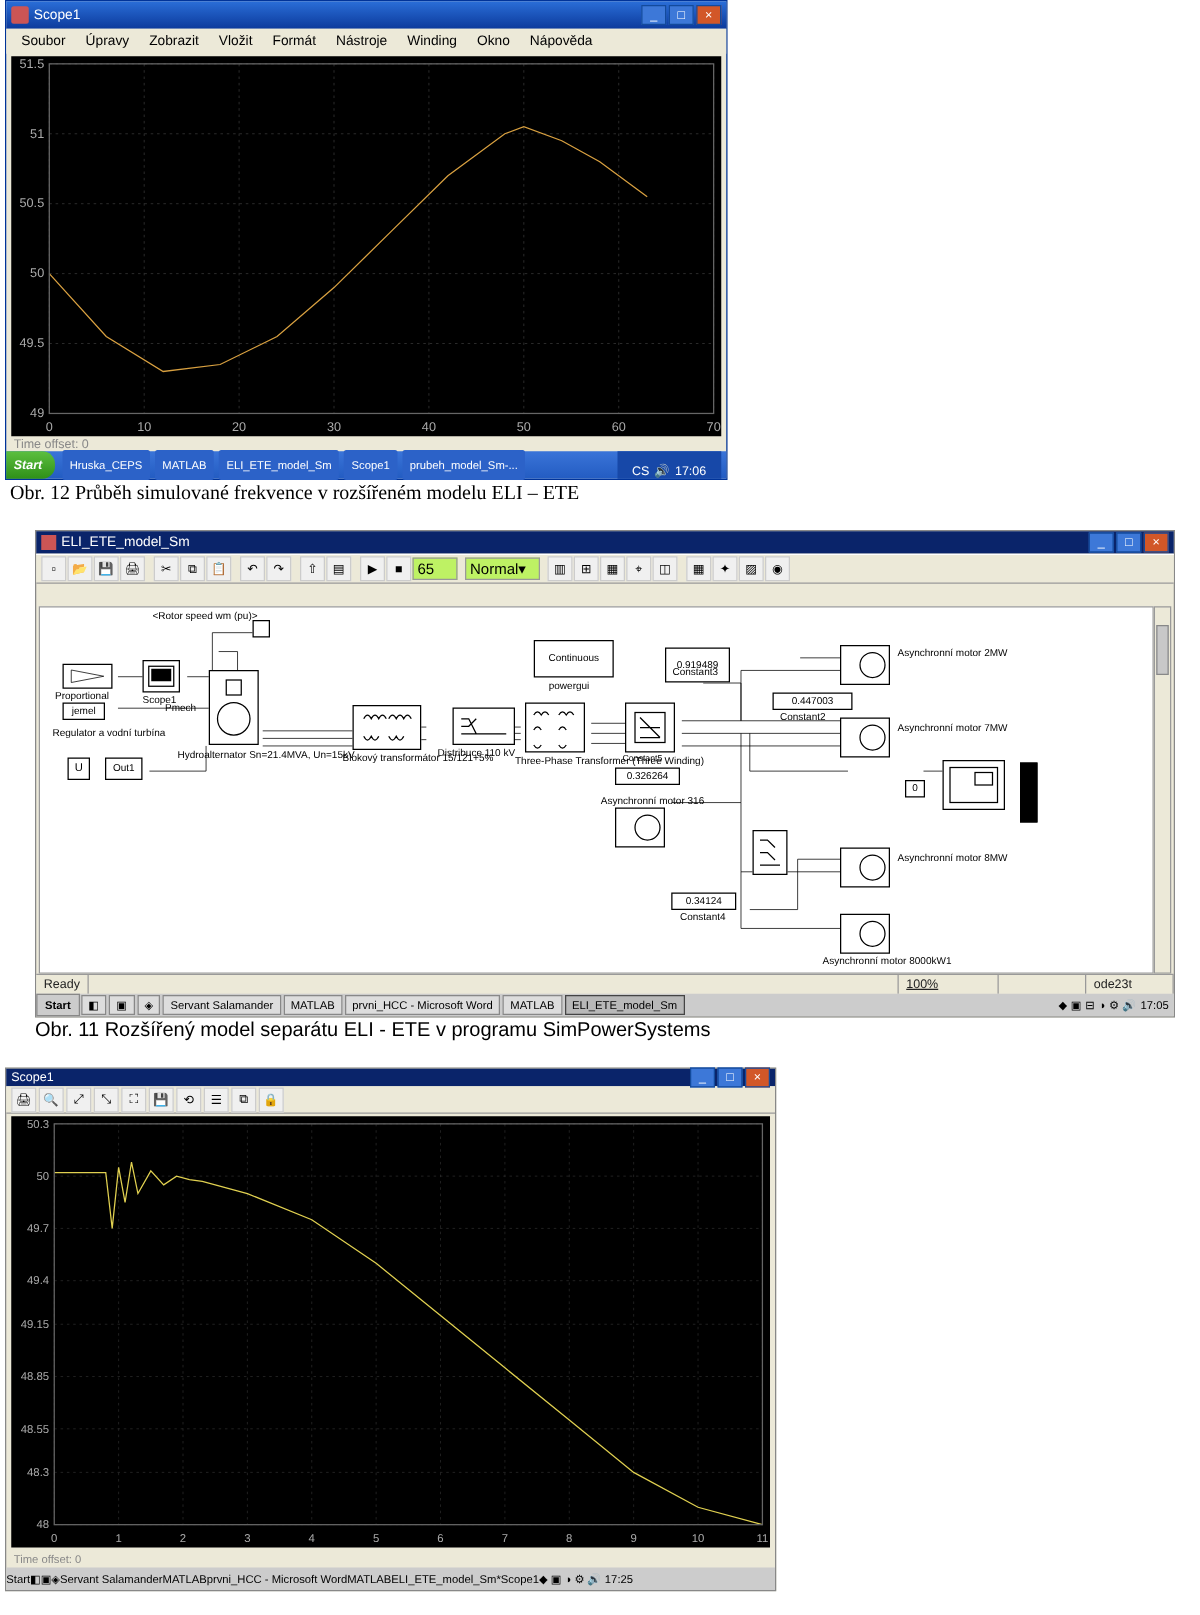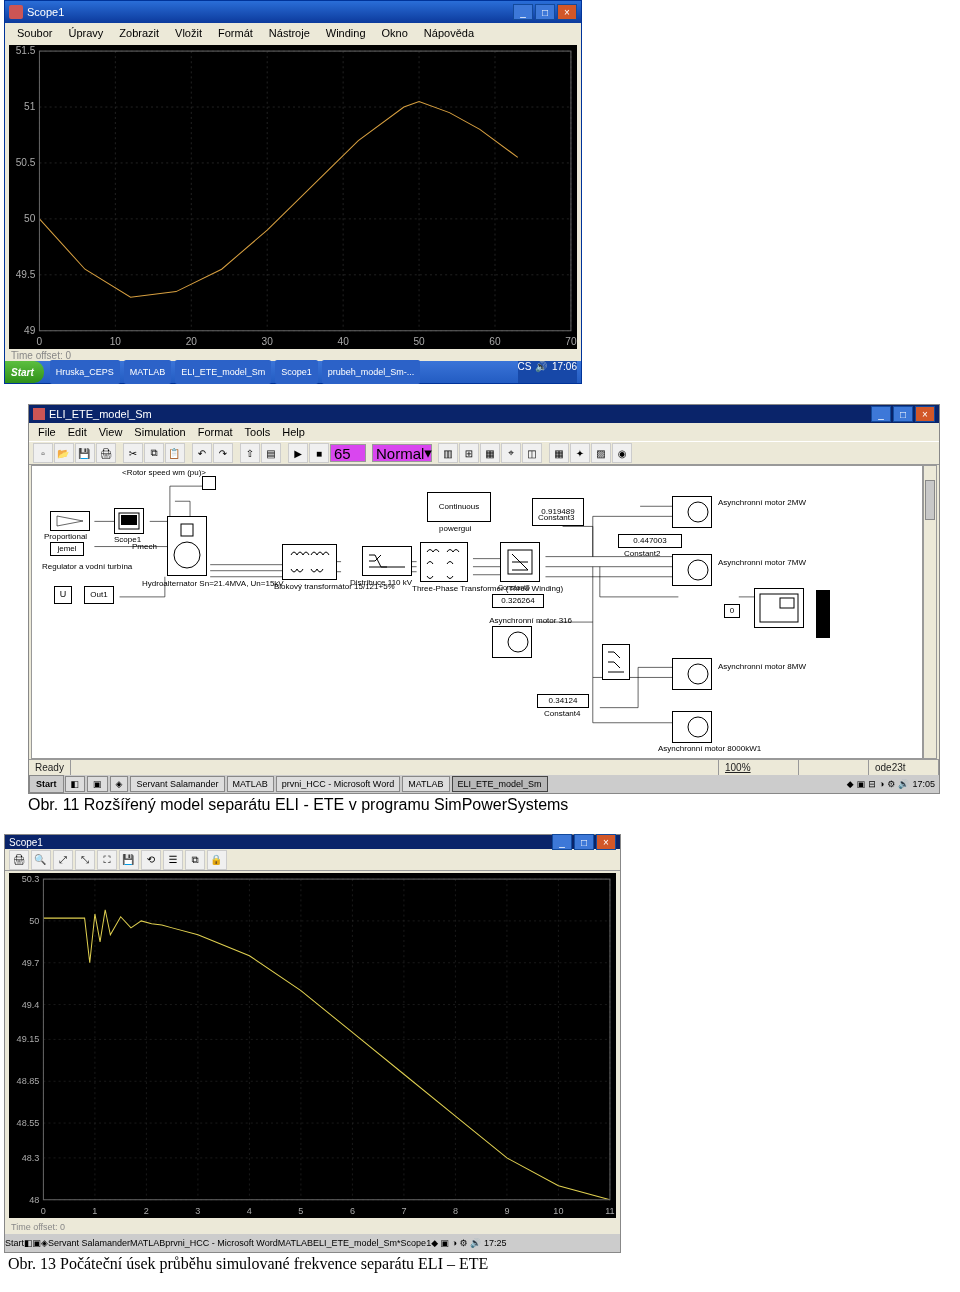--- a/index.html
+++ b/index.html
@@ -18,45 +18,45 @@
   .menubar { background:#ECE9D8; height:20px; display:flex; align-items:center; padding-left:6px; font-size:11px; color:#000; gap:4px;}
   .menubar span { padding: 2px 6px;}
   .scope-plot { position:absolute; left:4px; right:4px; top:44px; bottom:34px; background:#000;}
   .scope-plot .grid line { stroke:#444; stroke-width:0.5; stroke-dasharray:2 3;}
   .scope-plot .axis text { fill:#aaa; font-size:10px; font-family:Arial;}
   .scope-plot .curve12 { stroke:#d8a040; stroke-width:1; fill:none;}
   .fig12-footer { position:absolute; left:6px; bottom:22px; font-size:10px; color:#888;}
   .taskbar { position:absolute; left:0; right:0; bottom:0; height:22px; background: linear-gradient(#3a74d8, #235cc2); display:flex; align-items:center; font-size:10px; color:#fff; padding-right:4px;}
   .startbtn { background: linear-gradient(#5cbf3f, #2f9018); height:22px; padding:0 10px 0 6px; display:flex;align-items:center; font-weight:bold; font-style:italic; border-radius:0 10px 10px 0; margin-right:4px;}
   .tbitem { background:#2c62c8; height:18px; margin:0 2px; padding:12px 6px; display:flex;align-items:center; border-radius:2px; white-space:nowrap; font-size:9px;}
-  .tray { margin-left:auto; display:flex; align-items:flex-start; gap:4px; padding:0 0; background:#1748a8; height:22px;}
+  .tray { margin-left:auto; display:flex; align-items:flex-end; gap:4px; padding:0 12px; background:#1748a8; height:22px;}
 
   
   .fig11 { width: 912px; height: 390px; background:#ECE9D8; border:1px solid #888; position:relative; margin-left:28px;}
   .fig11-title { background:#0a246a; color:#fff; height:18px; display:flex;align-items:center; padding:0 4px; font-size:11px;}
   .fig11-title .ticon2{width:12px;height:12px;background:#c55;margin-right:4px;}
   .fig11-menu { background:#ECE9D8; height:18px; display:flex;align-items:center; padding-left:4px; font-size:11px; gap:2px;}
   .fig11-menu span{padding:2px 5px;}
   .fig11-tb { background:#ECE9D8; height:24px;border-top:1px solid #fff; border-bottom:1px solid #999; display:flex;align-items:center; padding-left:4px; gap:0;}
   .tbbtn { width:20px;height:20px;border:1px solid #ccc; background:#f0f0f0;margin-right:1px;display:flex;align-items:center;justify-content:center;font-size:10px;}
-  .tbfield { height:18px; border:1px solid #999; background:#d946ef; padding:0 3px; font-size:15px; display:flex;align-items:center;}
+  .tbfield { height:18px; border:1px solid #999; background:#bef264; padding:0 3px; font-size:12px; display:flex;align-items:center;}
   .canvas { position:absolute; left:2px; right:16px; top:60px; bottom:34px; background:#fff; border:1px solid #999; overflow:hidden;}
   .scrollv { position:absolute; right:2px; top:60px; bottom:34px; width:14px; background:#ECE9D8; border:1px solid #999;}
   .scrollv .thumb{ position:absolute; left:1px;right:1px; top:14px; height:40px; background:#c8c8c8; border:1px solid #888;}
   .statusbar { position:absolute; left:0; right:0; bottom:18px; height:16px; background:#ECE9D8; border-top:1px solid #999; display:flex; font-size:10px; color:#222;}
   .statusbar .cell{ border-right:1px solid #999; padding:1px 6px; display:flex;align-items:center;}
   .statusbar .stretch{flex:1;}
   .fig11-taskbar { position:absolute; left:0;right:0;bottom:0;height:18px;background:#ccc;display:flex;align-items:center;font-size:9px;color:#000;}
   .fig11-taskbar .xpstart{height:18px;background:#ccc;border:1px solid #888;padding:0 6px;display:flex;align-items:center;font-weight:bold;}
   .fig11-taskbar .tbi{height:16px;border:1px solid #888;margin:0 1px;padding:0 5px;background:#ddd;display:flex;align-items:center;white-space:nowrap;}
   .fig11-taskbar .tbi.active{background:#b8b8b8;border:1px solid #444;}
   .fig11-taskbar .tray2{margin-left:auto;display:flex;align-items:center;gap:3px;padding:0 4px;}
 
   .block { position:absolute; border:1px solid #000; background:#fff; font-size:8px; text-align:center; display:flex;align-items:center;justify-content:center; line-height:1.1;}
-  .blocklabel{ position:absolute; font-size:8px; color:#000; white-space:nowrap; text-align:right;}
+  .blocklabel{ position:absolute; font-size:8px; color:#000; white-space:nowrap; text-align:center;}
   .wire { stroke:#000; stroke-width:0.6; fill:none;}
   .tri { fill:#fff; stroke:#000; stroke-width:0.6;}
 
   
   .fig13 { width: 617px; height: 419px; background:#ECE9D8; border:1px solid #888; position:relative; margin-left:4px; margin-top:16px;}
   .fig13-title { background:#0a246a; color:#fff; height:14px; display:flex;align-items:center;padding:0 4px;font-size:10px;}
   .fig13-tb { height:22px; background:#ECE9D8; border-bottom:1px solid #999; display:flex;align-items:center;padding-left:4px;gap:1px;}
   .scope13 { position:absolute; left:4px; right:4px; top:38px; bottom:34px; background:#000;}
   .scope13 .grid line { stroke:#333; stroke-width:0.5; stroke-dasharray:2 3;}
   .scope13 .axis text { fill:#aaa; font-size:9px; font-family:Arial;}
@@ -138,41 +138,33 @@
       <div class="tbitem">ELI_ETE_model_Sm</div>
       <div class="tbitem">Scope1</div>
       <div class="tbitem">prubeh_model_Sm-...</div>
       <div class="tray">
         <span>CS</span>
         <span>🔊</span>
         <span>17:06</span>
       </div>
     </div>
   </div>
+  <div class="caption">Obr. 12 Průběh simulované frekvence v rozšířeném modelu ELI – ETE</div>
 </div>
 
 <div class="figure">
   <div class="fig11">
     <div class="fig11-title">
       <div class="ticon2"></div>
       <span>ELI_ETE_model_Sm</span>
       <div style="margin-left:auto;display:flex;">
         <div class="wbtn">_</div>
         <div class="wbtn">□</div>
         <div class="wbtn close">×</div>
       </div>
-    </div>
-    <div class="fig11-menu">
-      <span>File</span>
-      <span>Edit</span>
-      <span>View</span>
-      <span>Simulation</span>
-      <span>Format</span>
-      <span>Tools</span>
-      <span>Help</span>
     </div>
     <div class="fig11-tb">
       <div class="tbbtn">▫</div>
       <div class="tbbtn">📂</div>
       <div class="tbbtn">💾</div>
       <div class="tbbtn">🖨</div>
       <div style="width:6px;"></div>
       <div class="tbbtn">✂</div>
       <div class="tbbtn">⧉</div>
       <div class="tbbtn">📋</div>
@@ -501,14 +493,13 @@
       <div class="tray2">
         <span>◆</span>
         <span>▣</span>
         <span>◑</span>
         <span>⚙</span>
         <span>🔊</span>
         <span>17:25</span>
       </div>
     </div>
   </div>
-  <div class="caption">Obr. 13 Počáteční úsek průběhu simulované frekvence separátu ELI – ETE</div>
 </div>
 
 </body></html>

